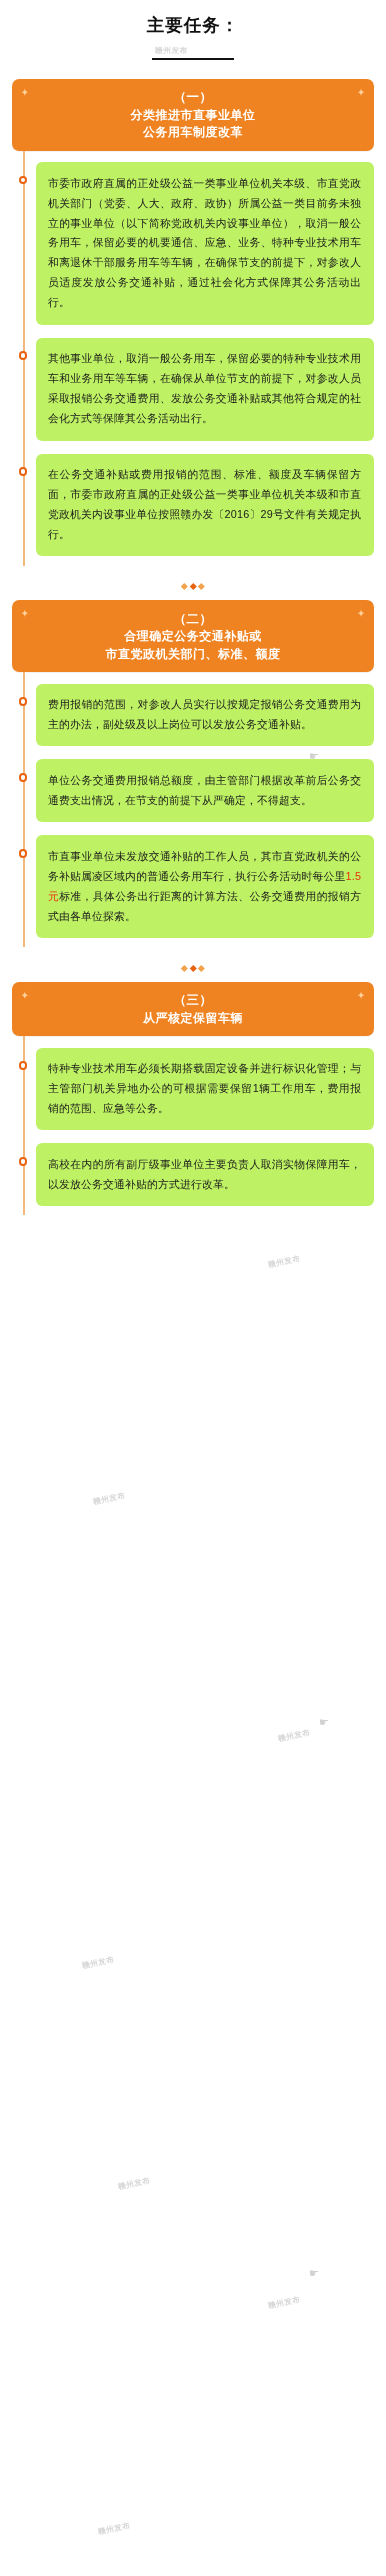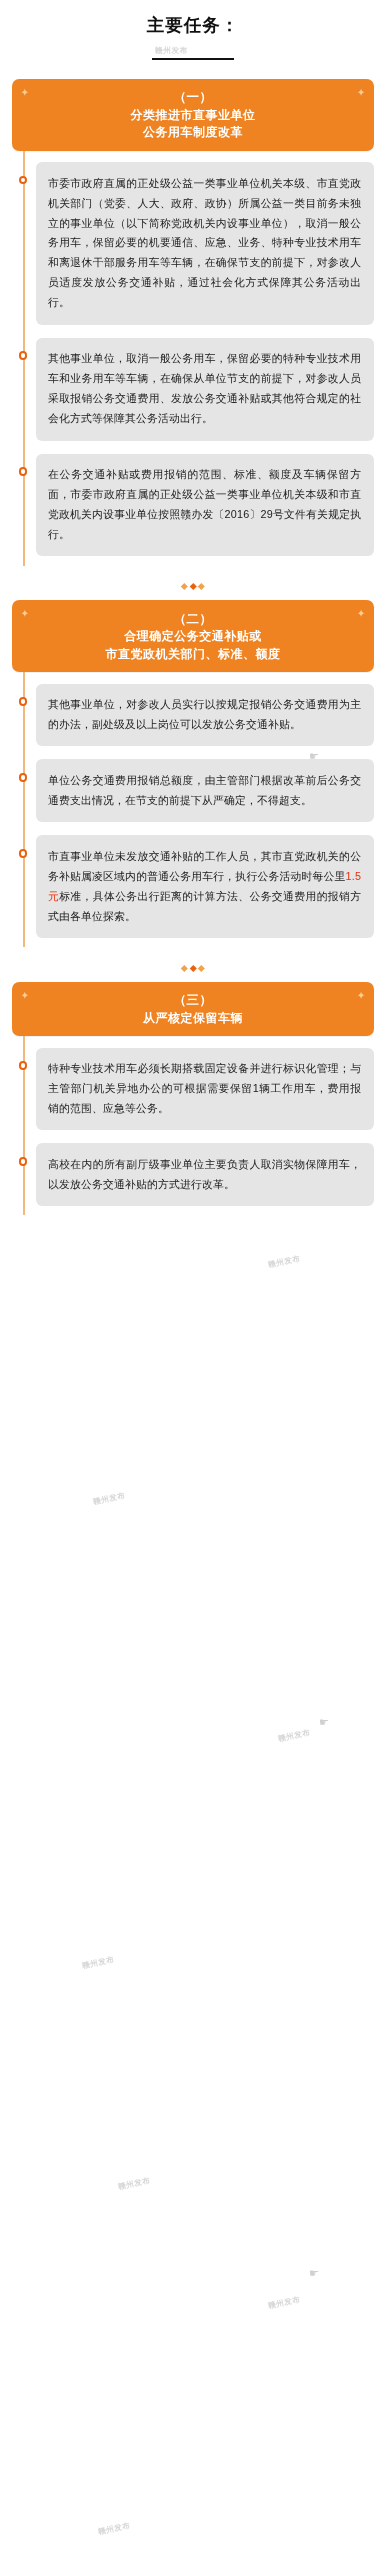--- a/index.html
+++ b/index.html
@@ -110,21 +110,21 @@
     border: 2.1px solid #e8620f;
     background: #ffffff;
     flex: 0 0 auto;
     margin-left: 6.2px;
     margin-top: 13.4px;
     z-index: 2;
     box-sizing: border-box;
   }
   .card {
     margin-left: 8.2px;
-    background: #e5e5e5;
+    background: #bef264;
     border-radius: 6.2px;
     padding: 11.3px 12.4px;
     font-size: 10.8px;
     line-height: 1.85;
     color: #1a1a1a;
     text-align: justify;
     flex: 1 1 auto;
     letter-spacing: 0.2px;
   }
   .card .hl { color: #e8300d; }
@@ -228,21 +228,21 @@
     <div class="sec-header">
       <span class="deco-left">✦</span>
       <span class="deco-right">✦</span>
       <div class="sec-num">（二）</div>
       <div class="sec-name" style="white-space:pre-line;">合理确定公务交通补贴或
 市直党政机关部门、标准、额度</div>
     </div>
     <div class="timeline">
       <div class="card-row">
         <div class="dot"></div>
-        <div class="card">其他事业单位，对参改人员实行以按规定报销公务交通费用为主的办法，副处级及以上岗位可以发放公务交通补贴。</div>
+        <div class="card">费用报销的范围，对参改人员实行以按规定报销公务交通费用为主的办法，副处级及以上岗位可以发放公务交通补贴。</div>
       </div>
       <div class="card-row">
         <div class="dot"></div>
         <div class="card">单位公务交通费用报销总额度，由主管部门根据改革前后公务交通费支出情况，在节支的前提下从严确定，不得超支。</div>
       </div>
       <div class="card-row">
         <div class="dot"></div>
         <div class="card">市直事业单位未发放交通补贴的工作人员，其市直党政机关的公务补贴属凌区域内的普通公务用车行，执行公务活动时每公里<span class="hl">1.5元</span>标准，具体公务出行距离的计算方法、公务交通费用的报销方式由各单位探索。</div>
       </div>
     </div>

